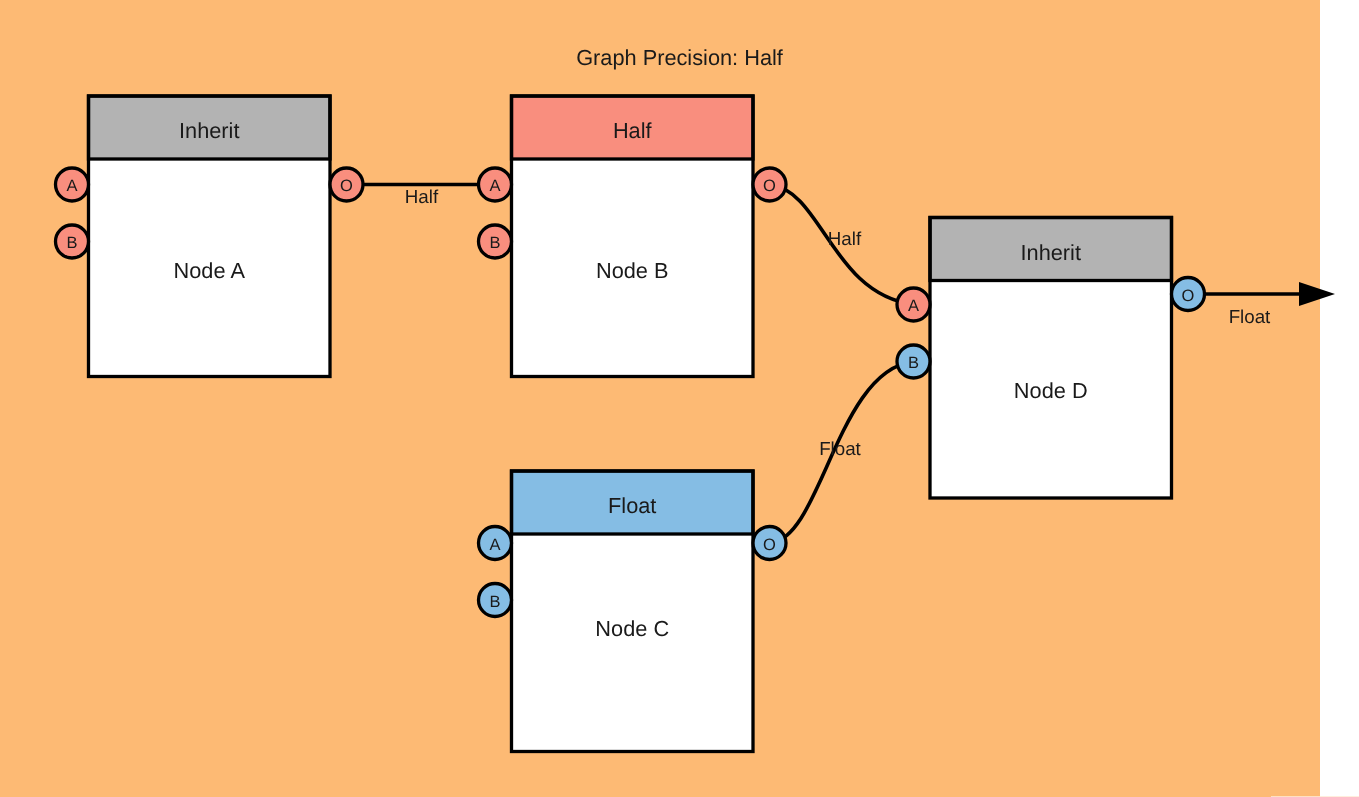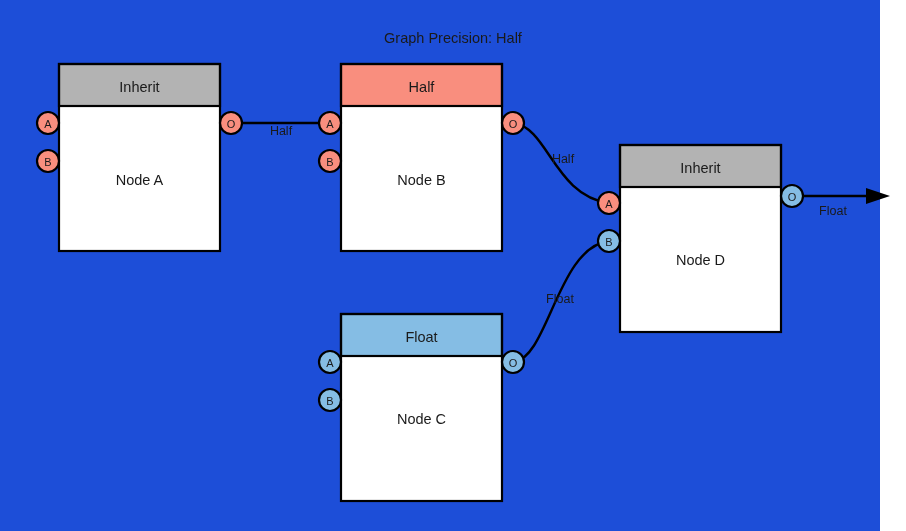--- a/index.html
+++ b/index.html
@@ -10,21 +10,21 @@
   body {
     width: 906px;
     height: 531px;
     font-family: "Liberation Sans", sans-serif;
     overflow: hidden;
   }
   #stage {
     position: relative;
     width: 880px;
     height: 531px;
-    background: #1d4ed8;
+    background: #fdba74;
   }
   #graph-svg {
     position: absolute;
     top: 0;
     left: 0;
     width: 906px;
     height: 531px;
   }
   .graph-title {
     font-size: 14.5px;

